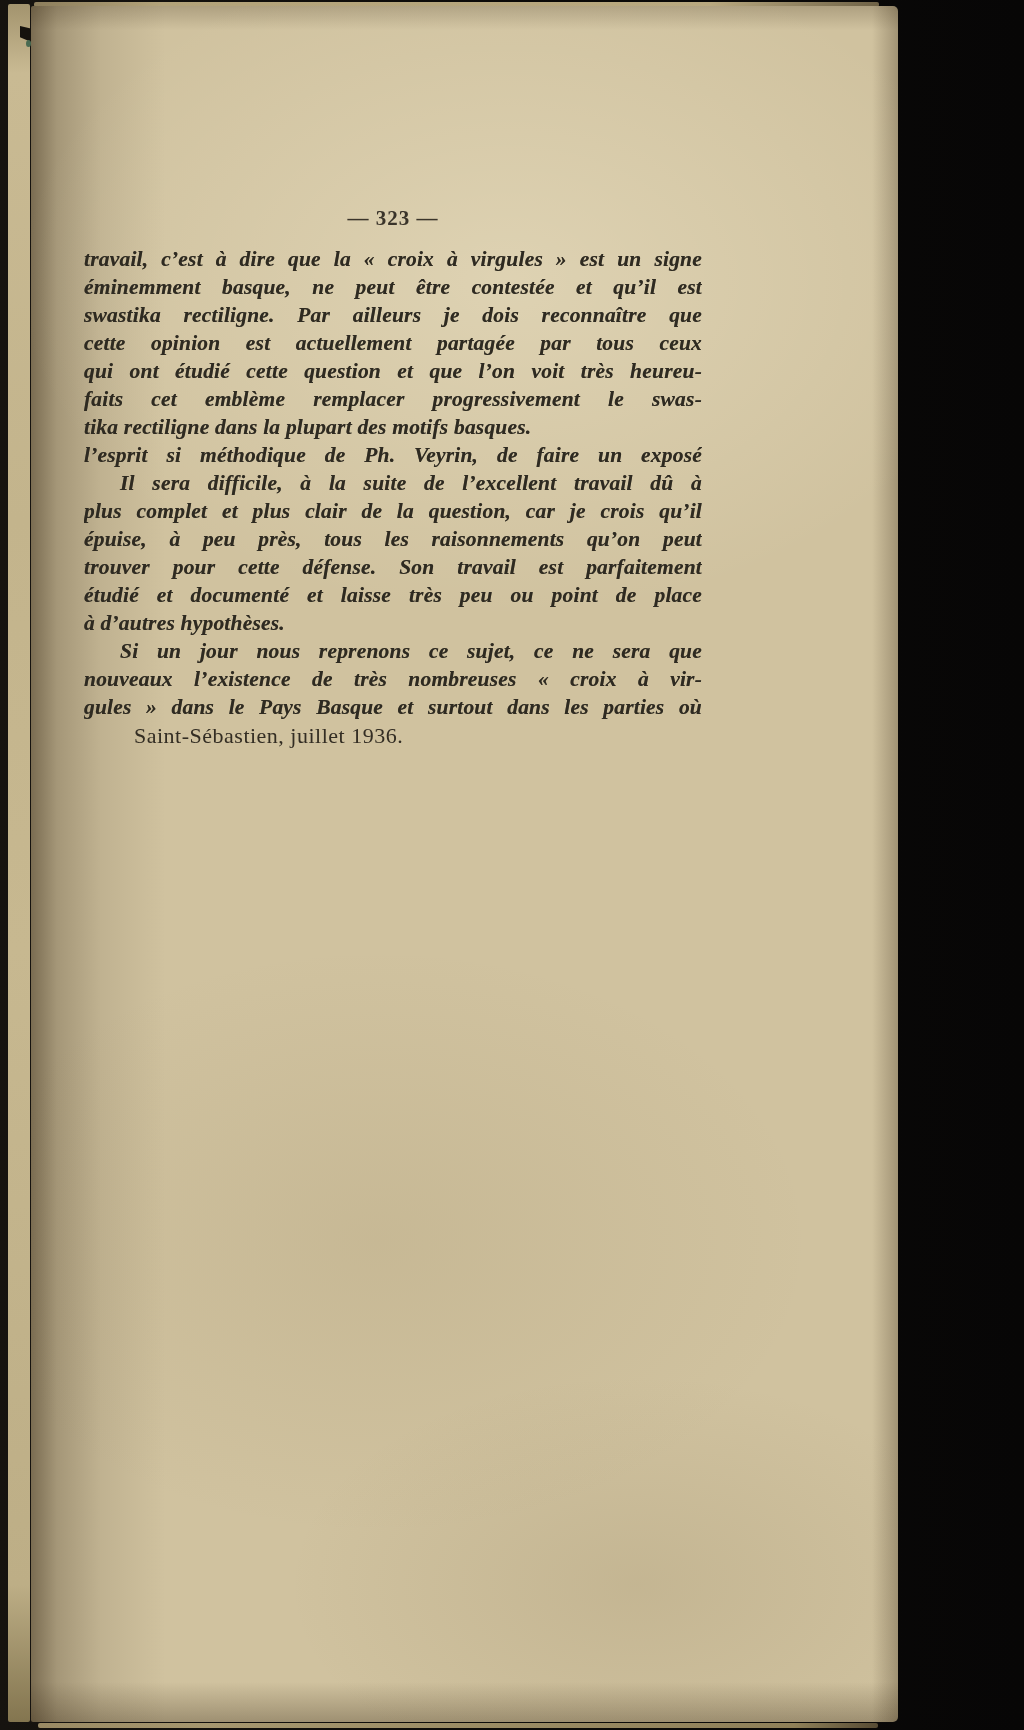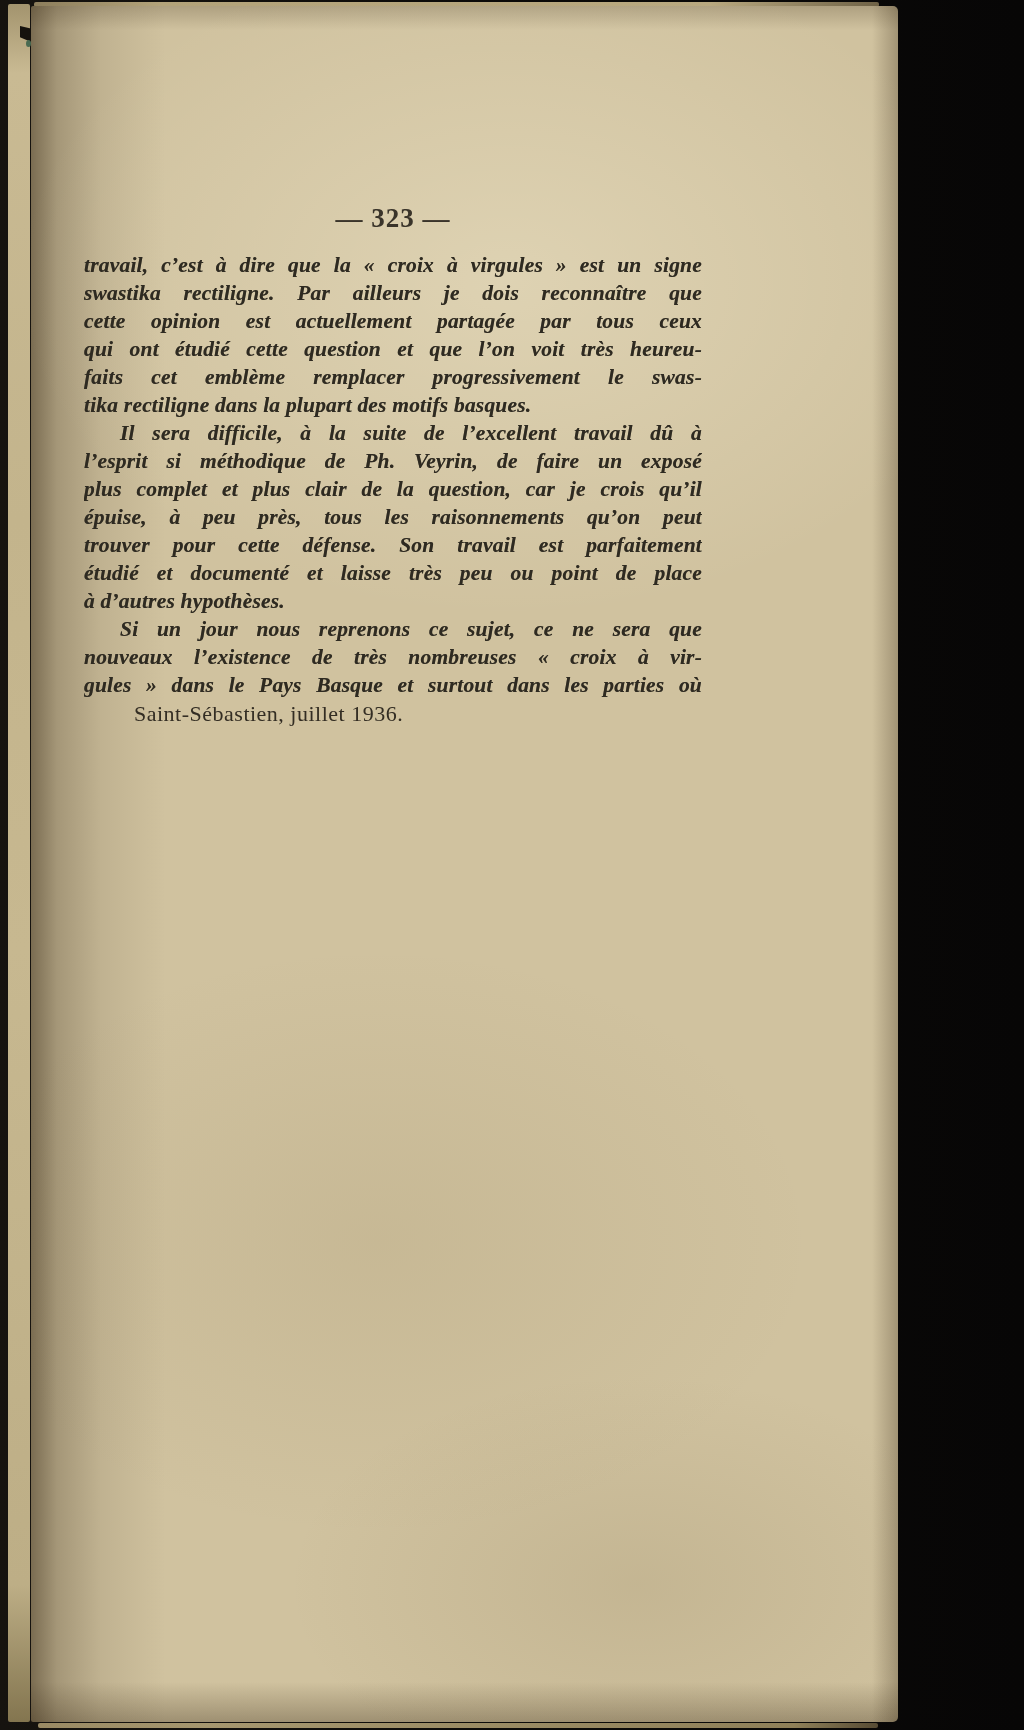--- a/index.html
+++ b/index.html
@@ -58,26 +58,26 @@
 
   .content {
     position: absolute; left: 53px; top: 0; width: 618px;
     padding-top: 198px;
     color: #2e2a21;
   }
 
   .page-number {
     height: 28px; line-height: 28px;
     text-align: center;
-    font-size: 27px; font-weight: 600; letter-spacing: 1px;
+    font-size: 21px; font-weight: 600; letter-spacing: 1px;
     color: #3a342a;
   }
 
   .body-text {
-    margin-top: 19px;
+    margin-top: 13px;
     font-style: italic;
     font-weight: 600;
     font-size: 21.5px;
     letter-spacing: 0.2px;
     text-shadow: 0 0 0.5px rgba(46,42,33,0.55);
   }
   .line {
     height: 28px; line-height: 28px;
     text-align: justify;
     overflow: hidden;
@@ -117,30 +117,31 @@
 
   <div class="page">
     <div class="content">
 
       <div class="page-number">— 323 —</div>
 
       <div class="body-text">
 
         <div class="para">
           <div class="line">travail, c’est à dire que la « croix à virgules » est un signe</div>
+          <div class="line">éminemment basque, ne peut être contestée et qu’il est</div>
           <div class="line">swastika rectiligne. Par ailleurs je dois reconnaître que</div>
           <div class="line">cette opinion est actuellement partagée par tous ceux</div>
           <div class="line">qui ont étudié cette question et que l’on voit très heureu-</div>
           <div class="line">faits cet emblème remplacer progressivement le swas-</div>
           <div class="line last">tika rectiligne dans la plupart des motifs basques.</div>
         </div>
 
         <div class="para">
+          <div class="line">l’esprit si méthodique de Ph. Veyrin, de faire un exposé</div>
           <div class="line indent">Il sera difficile, à la suite de l’excellent travail dû à</div>
-          <div class="line">l’esprit si méthodique de Ph. Veyrin, de faire un exposé</div>
           <div class="line">plus complet et plus clair de la question, car je crois qu’il</div>
           <div class="line">épuise, à peu près, tous les raisonnements qu’on peut</div>
           <div class="line">trouver pour cette défense. Son travail est parfaitement</div>
           <div class="line">étudié et documenté et laisse très peu ou point de place</div>
           <div class="line last">à d’autres hypothèses.</div>
         </div>
 
         <div class="para">
           <div class="line indent">Si un jour nous reprenons ce sujet, ce ne sera que</div>
           <div class="line">nouveaux l’existence de très nombreuses « croix à vir-</div>

